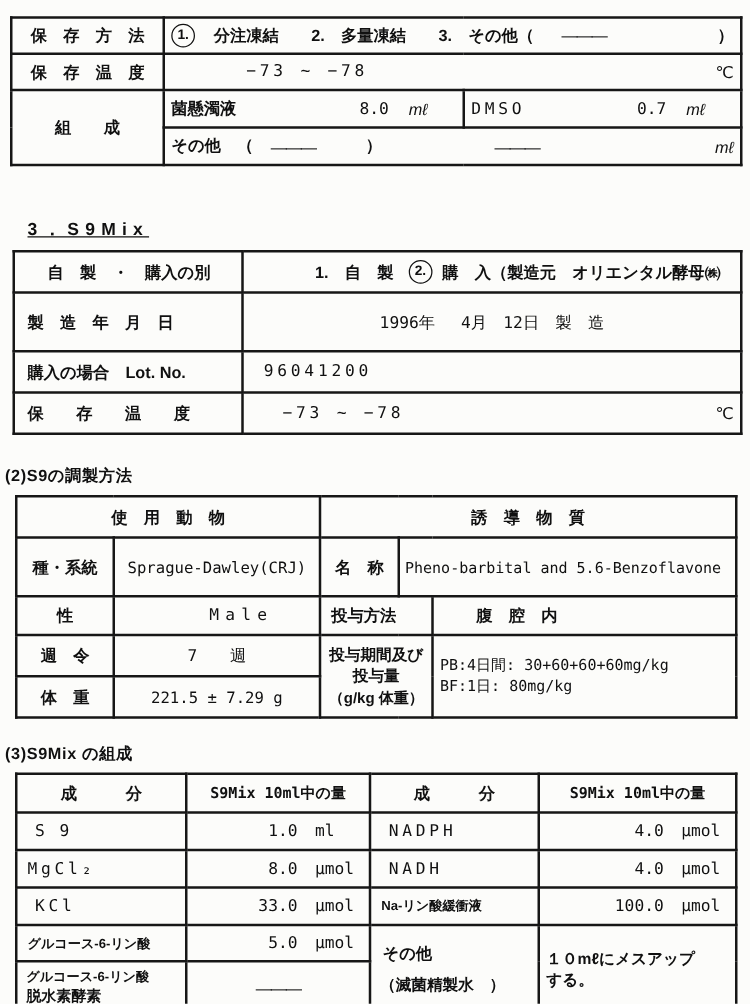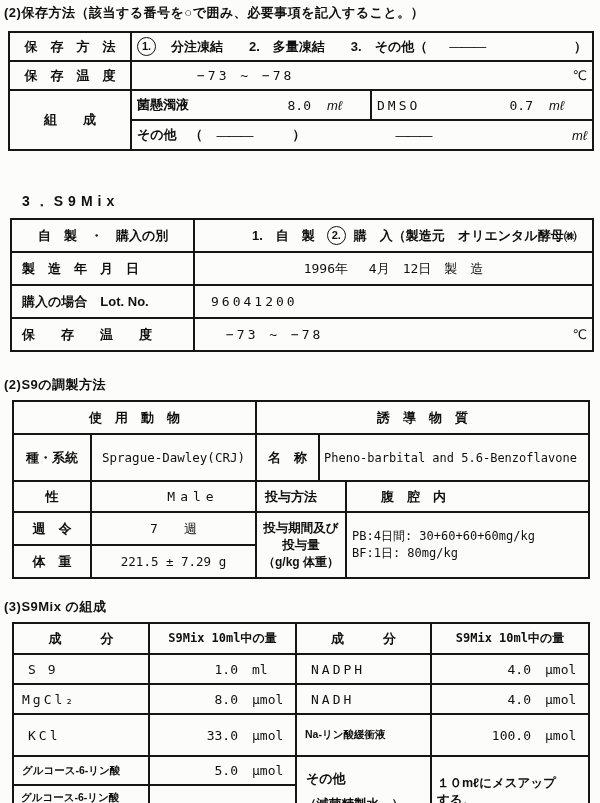--- a/index.html
+++ b/index.html
@@ -4,21 +4,21 @@
 <style>
   html,body{margin:0;padding:0;}
   body{
     width:600px;height:803px;overflow:hidden;
     background:#fcfcfa;color:#101010;
     font-family:"Liberation Sans","DejaVu Sans",sans-serif;
     font-size:13px;
   }
   .doc{padding:4px 6px 0 4px;}
   .ttl{font-weight:bold;font-size:13px;letter-spacing:0.5px;white-space:nowrap;}
-  .ttl-s9{font-size:14px;font-weight:bold;letter-spacing:5px;margin:42px 0 0 18px;}
+  .ttl-s9{font-size:14px;font-weight:bold;letter-spacing:5px;margin:42px 0 0 18px;text-decoration:underline;}
   table{border-collapse:collapse;table-layout:fixed;}
   td{border:2px solid #161616;padding:1px 5px;vertical-align:middle;box-sizing:border-box;overflow:hidden;}
   .lbl{font-weight:bold;white-space:nowrap;}
   .mono{font-family:"DejaVu Sans Mono","Liberation Mono",monospace;}
   .flex{display:flex;align-items:center;}
   .circ{display:inline-block;min-width:17px;height:17px;line-height:17px;border:1.6px solid #111;
         border-radius:50%;text-align:center;font-size:11px;font-weight:bold;flex:0 0 auto;}
   .ls3{letter-spacing:3px;}
   .ls5{letter-spacing:5px;padding-left:44px;}
   .ctr{text-align:center;}
@@ -31,21 +31,20 @@
   #t1{width:584px;margin:9px 0 0 4px;}
   #t2{width:582px;margin:7px 0 0 6px;}
   #t3{width:576px;margin:6px 0 0 8px;}
   #t4{width:576px;margin:6px 0 0 8px;}
 </style>
 </head>
 <body>
 
 <div class="doc">
 
-  <div class="ttl">(2)保存方法（該当する番号を○で囲み、必要事項を記入すること。）</div>
 
   <table id="t1">
     <colgroup>
         <col style="width:122px">
         <col style="width:240px">
         <col style="width:222px">
       </colgroup>
     <tbody>
         <tr style="height:29px">
       <td class="lbl ctr">保　存　方　法</td>
@@ -112,21 +111,21 @@
         <tr style="height:33px">
       <td class="lbl" style="padding-left:26px">自　製　・　購入の別</td>
       <td>
         <div class="flex">
           <span class="lbl" style="margin-left:52px">1.　自　製</span>
           <span class="circ" style="margin-left:12px">2.</span>
           <span class="lbl" style="margin-left:8px">購　入（製造元　オリエンタル酵母㈱</span>
         </div>
       </td>
     </tr>
-    <tr style="height:33px">
+    <tr style="height:47px">
       <td class="lbl" style="padding-left:10px">製　造　年　月　日</td>
       <td class="ctr mono nowrap">1996年　 4月　12日　製　造</td>
     </tr>
     <tr style="height:33px">
       <td class="lbl" style="padding-left:10px">購入の場合　Lot. No.</td>
       <td class="mono ls3" style="padding-left:16px">96041200</td>
     </tr>
     <tr style="height:33px">
       <td class="lbl" style="padding-left:10px">保　　存　　温　　度</td>
       <td>
@@ -227,21 +226,21 @@
             </div>
           </td>
       <td class="mono ls3" style="padding-left:14px">NADH</td>
       <td>
             <div class="flex">
               <span class="mono val">4.0</span>
               <span class="mono unit" style="margin-left:14px">μmol</span>
             </div>
           </td>
     </tr>
-    <tr style="height:42px">
+    <tr style="height:30px">
       <td class="mono ls3" style="padding-left:14px">KCl</td>
       <td>
             <div class="flex">
               <span class="mono val">33.0</span>
               <span class="mono unit" style="margin-left:14px">μmol</span>
             </div>
           </td>
       <td class="small" style="padding-left:8px">Na-リン酸緩衝液</td>
       <td>
             <div class="flex">

